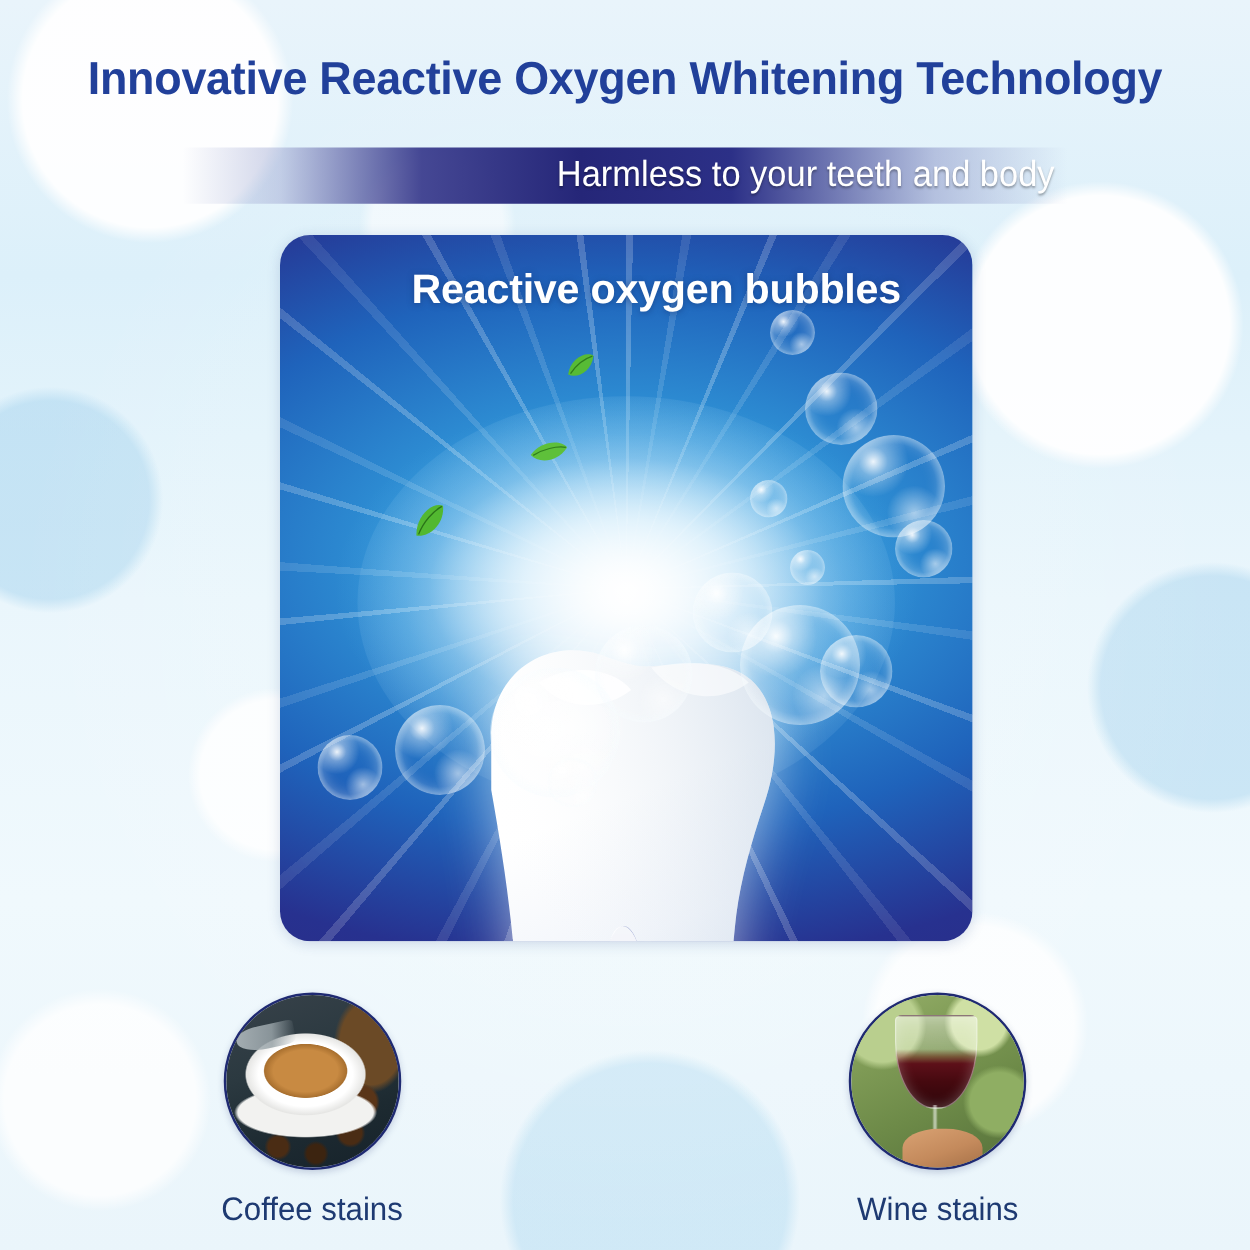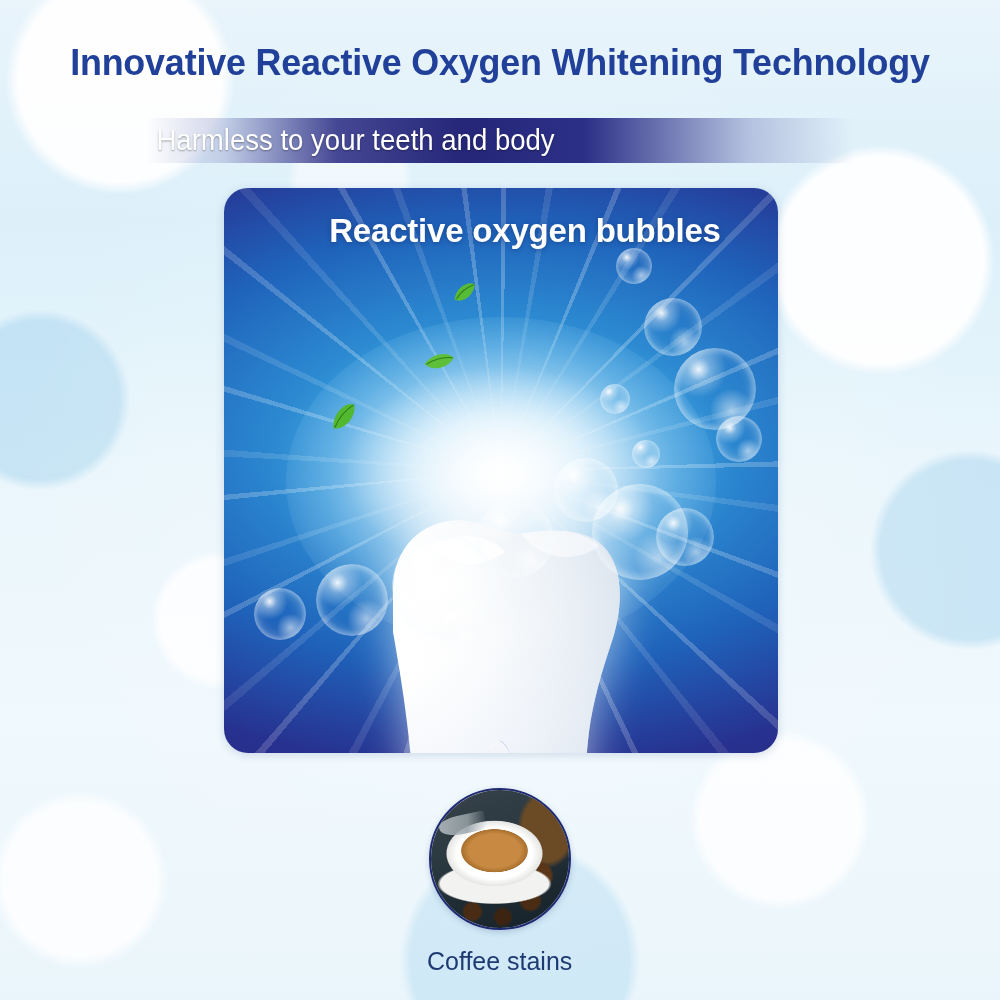--- a/index.html
+++ b/index.html
@@ -41,21 +41,21 @@
     color:#21409a;
     font-family:"Liberation Sans", sans-serif;
     transform:scaleX(.97); transform-origin:center;
     white-space:nowrap; z-index:5;
   }
 
   
   .subbar{
     position:absolute; top:118px; left:146px;
     width:708px; height:45px; z-index:5;
-    display:flex; align-items:center; justify-content:flex-start;
+    display:flex; align-items:center; justify-content:flex-end;
     background:linear-gradient(90deg,
         rgba(232,240,250,0) 0%,
         rgba(168,176,214,.55) 11%,
         rgba(56,58,140,.93) 27%,
         rgba(37,38,120,1) 45%,
         rgba(44,48,135,1) 62%,
         rgba(150,160,205,.6) 85%,
         rgba(232,240,250,0) 100%);
   }
   .subbar-text{
@@ -125,21 +125,21 @@
     box-shadow:inset 0 0 14px rgba(255,255,255,.5);
   }
 
   
   .leaf{ position:absolute; z-index:9; }
   .leaf svg{ display:block; width:100%; height:100%; }
 
   
   .thumbs{
     position:absolute; left:0; top:788px; width:1000px; height:200px; z-index:6;
-    display:flex; justify-content:space-around; align-items:flex-start;
+    display:flex; justify-content:space-around; align-items:center;
   }
   .thumb-item{ width:200px; display:flex; flex-direction:column; align-items:center; }
   .thumb-circle{
     width:142px; height:142px; border-radius:50%;
     border:2px solid #1f2a72; overflow:hidden; position:relative;
     box-shadow:0 2px 6px rgba(40,60,120,.22);
   }
   .thumb-circle .art{ position:absolute; inset:0; }
   .thumb-label{
     margin-top:16px; font-size:26px; color:#1e3a72; white-space:nowrap;
@@ -357,16 +357,26 @@
   <div class="thumbs">
 
     <div class="thumb-item">
       <div class="thumb-circle">
         <div class="art art-coffee"></div>
       </div>
       <div class="thumb-label">Coffee stains</div>
     </div>
 
 
+    <div class="thumb-item">
+      <div class="thumb-circle">
+        <div class="art art-wine">
+          <div class="bowl"></div>
+          <div class="stem"></div>
+          <div class="hand"></div>
+        </div>
+      </div>
+      <div class="thumb-label">Wine stains</div>
+    </div>
 
 
   </div>
 </div>
 
 </body></html>

